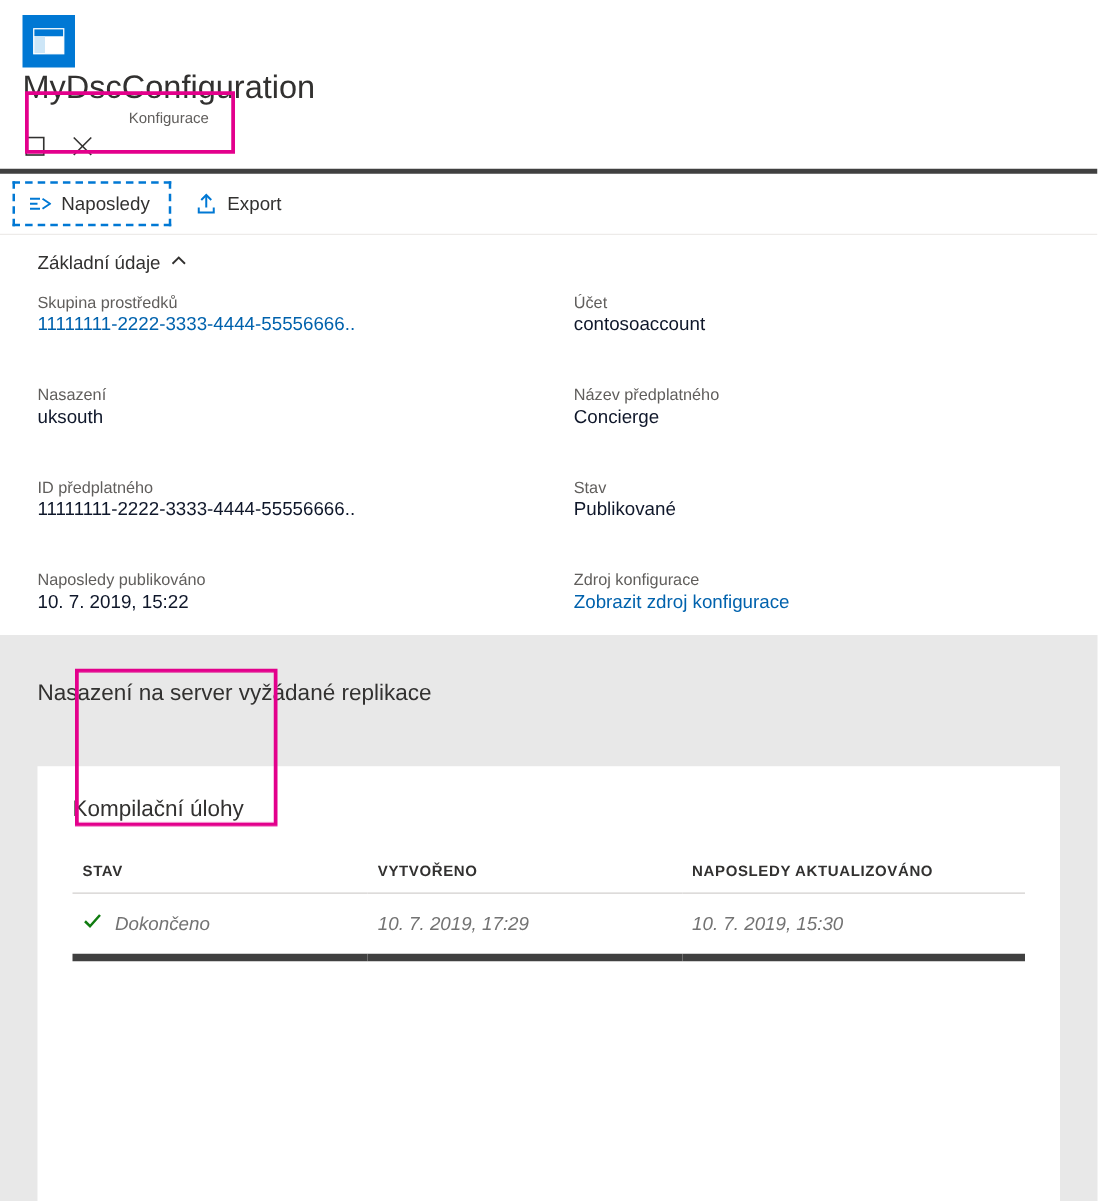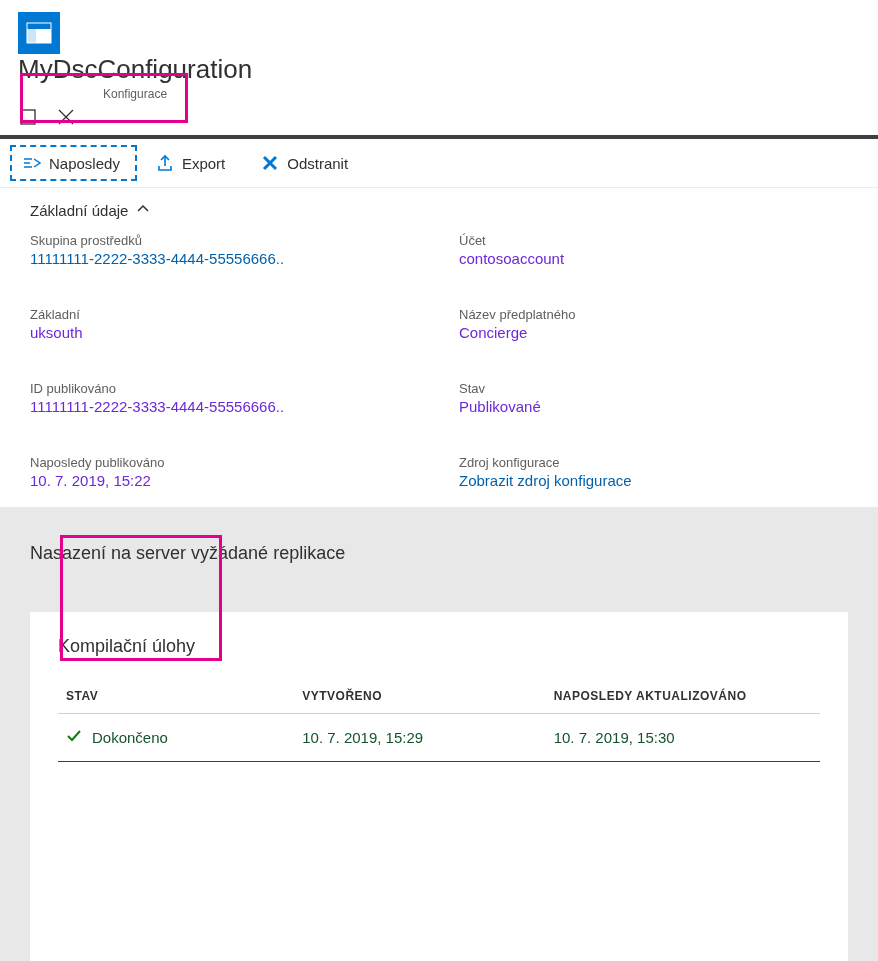--- a/index.html
+++ b/index.html
@@ -66,21 +66,21 @@
   .essentials {
     display: grid;
     grid-template-columns: 1fr 1fr;
     padding: 4px 30px 18px 30px;
     column-gap: 20px;
     row-gap: 8px;
     gap: 40px;
   }
   .ess-item { }
   .ess-label { font-size: 13px; color: #605e5c; margin-bottom: 2px; }
-  .ess-value { font-size: 15px; color: #6d28d9; }
+  .ess-value { font-size: 15px; color: #0f172a; }
   .ess-value.link { color: #0062ad; cursor: pointer; }
   .deploy-section {
     background: #e8e8e8;
     padding: 36px 30px 30px 30px;
     min-height: 560px;
   }
   .deploy-title { font-size: 18px; color: #323130; margin-bottom: 22px; }
   .card {
     background: #ffffff;
     padding: 24px 28px 180px 28px;
@@ -94,22 +94,23 @@
     font-size: 12px;
     font-weight: 600;
     letter-spacing: 0.5px;
     color: #323130;
     padding: 10px 8px;
     border-bottom: 1px solid #d2d0ce;
   }
   .table td {
     padding: 14px 8px;
     font-size: 15px;
-    border-bottom: 1px solid #404040;
-    color: #14532d;
+    border-bottom: 6px solid #404040;
+    color: #737373;
+    font-style: italic;
   }
   .status-cell { display: flex; align-items: center; gap: 10px; }
   .col-stav { width: 31%; }
   .col-created { width: 33%; }
   .col-updated { width: 36%; }
   .hl-box1 {
     position: absolute;
     border: 3px solid #e3008c;
     pointer-events: none;
     z-index: 10;
@@ -171,29 +172,20 @@
   <div class="toolbar-btn">
     <span class="ticon">
       <svg width="18" height="18" viewBox="0 0 18 18" fill="none" stroke="#0078d4" stroke-width="1.6">
         <line x1="9" y1="12" x2="9" y2="2"></line>
           <polyline points="5,6 9,2 13,6"></polyline>
         <polyline points="3,12 3,16 15,16 15,12"></polyline>
       </svg>
     </span>
     <span>Export</span>
   </div>
-  <div class="toolbar-btn">
-    <span class="ticon">
-      <svg width="16" height="16" viewBox="0 0 16 16">
-          <line x1="2" y1="2" x2="14" y2="14" stroke="#0078d4" stroke-width="3"></line>
-          <line x1="14" y1="2" x2="2" y2="14" stroke="#0078d4" stroke-width="3"></line>
-        </svg>
-    </span>
-    <span>Odstranit</span>
-  </div>
 </div>
 
 <div class="content-scroll">
 
   <div class="essentials-toggle">
     <span>Základní údaje</span>
     <span>
       <svg width="14" height="14" viewBox="0 0 14 14">
           <polyline points="2,9 7,4 12,9" fill="none" stroke="#323130" stroke-width="1.5"></polyline>
         </svg>
@@ -203,29 +195,29 @@
   <div class="essentials">
     <div class="ess-item">
       <div class="ess-label">Skupina prostředků</div>
       <div class="ess-value link">11111111-2222-3333-4444-55556666..</div>
     </div>
     <div class="ess-item">
       <div class="ess-label">Účet</div>
       <div class="ess-value">contosoaccount</div>
     </div>
     <div class="ess-item">
-      <div class="ess-label">Základní</div>
+      <div class="ess-label">Nasazení</div>
       <div class="ess-value">uksouth</div>
     </div>
     <div class="ess-item">
       <div class="ess-label">Název předplatného</div>
       <div class="ess-value">Concierge</div>
     </div>
     <div class="ess-item">
-      <div class="ess-label">ID publikováno</div>
+      <div class="ess-label">ID předplatného</div>
       <div class="ess-value">11111111-2222-3333-4444-55556666..</div>
     </div>
     <div class="ess-item">
       <div class="ess-label">Stav</div>
       <div class="ess-value">Publikované</div>
     </div>
     <div class="ess-item">
       <div class="ess-label">Naposledy publikováno</div>
       <div class="ess-value">10. 7. 2019, 15:22</div>
     </div>
@@ -252,21 +244,21 @@
             <td>
               <div class="status-cell">
                 <span>
                   <svg width="16" height="16" viewBox="0 0 16 16">
                       <polyline points="2,8 6,12 14,3" fill="none" stroke="#107c10" stroke-width="2"></polyline>
                     </svg>
                 </span>
                 <span>Dokončeno</span>
               </div>
             </td>
-            <td>10. 7. 2019, 15:29</td>
+            <td>10. 7. 2019, 17:29</td>
             <td>10. 7. 2019, 15:30</td>
           </tr>
         </tbody>
       </table>
     </div>
   </div>
 
 </div>
 
 <div class="hl-box1"></div>

